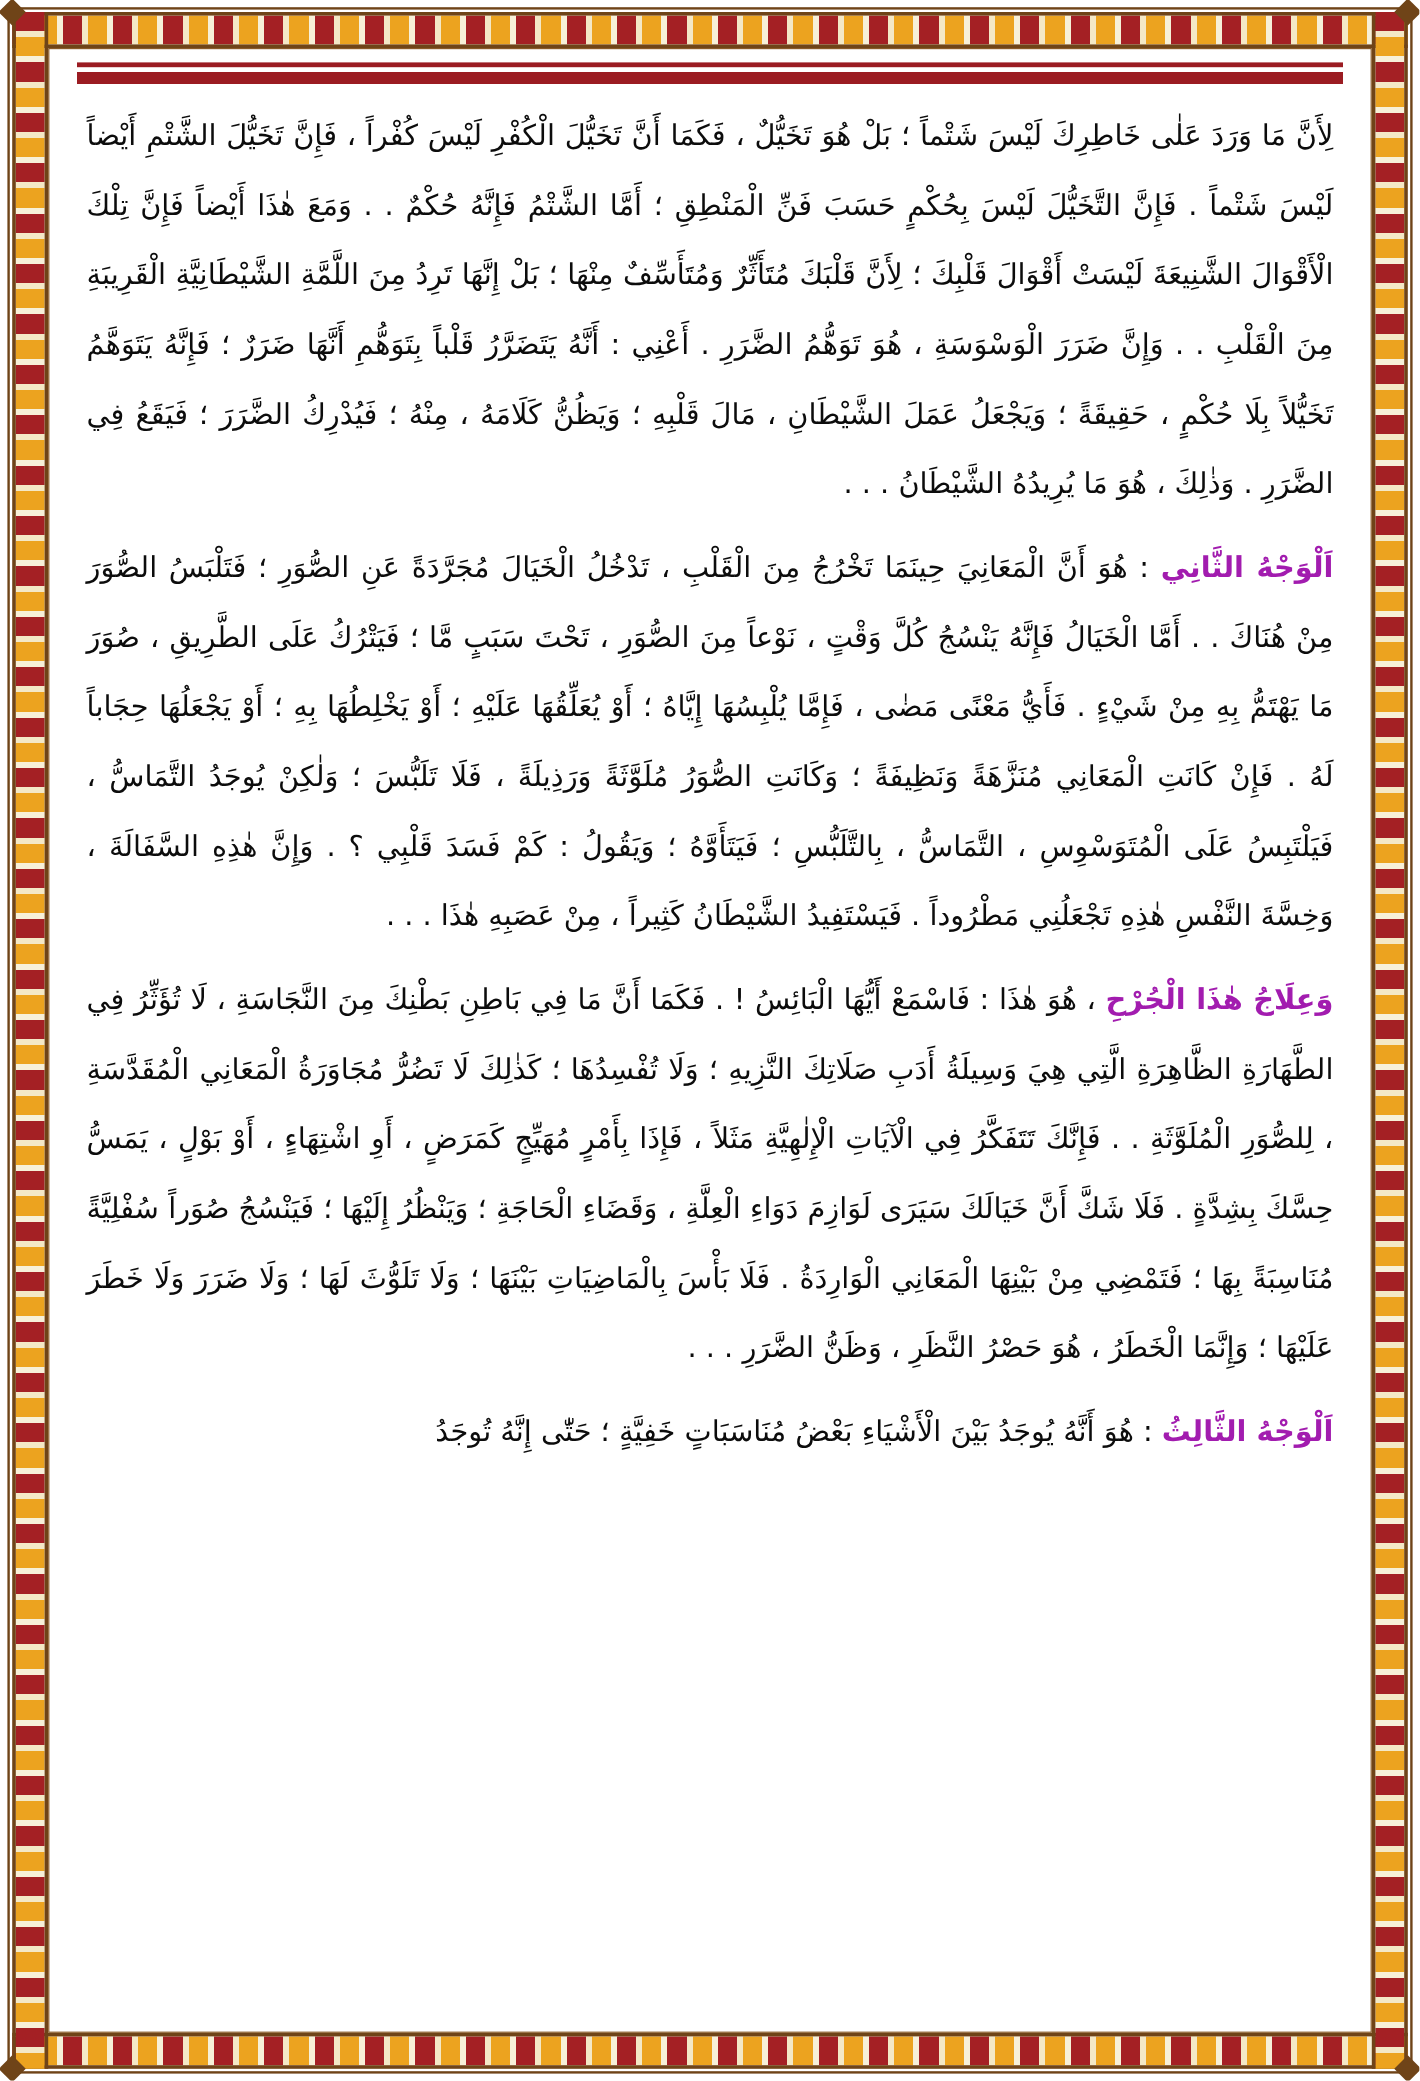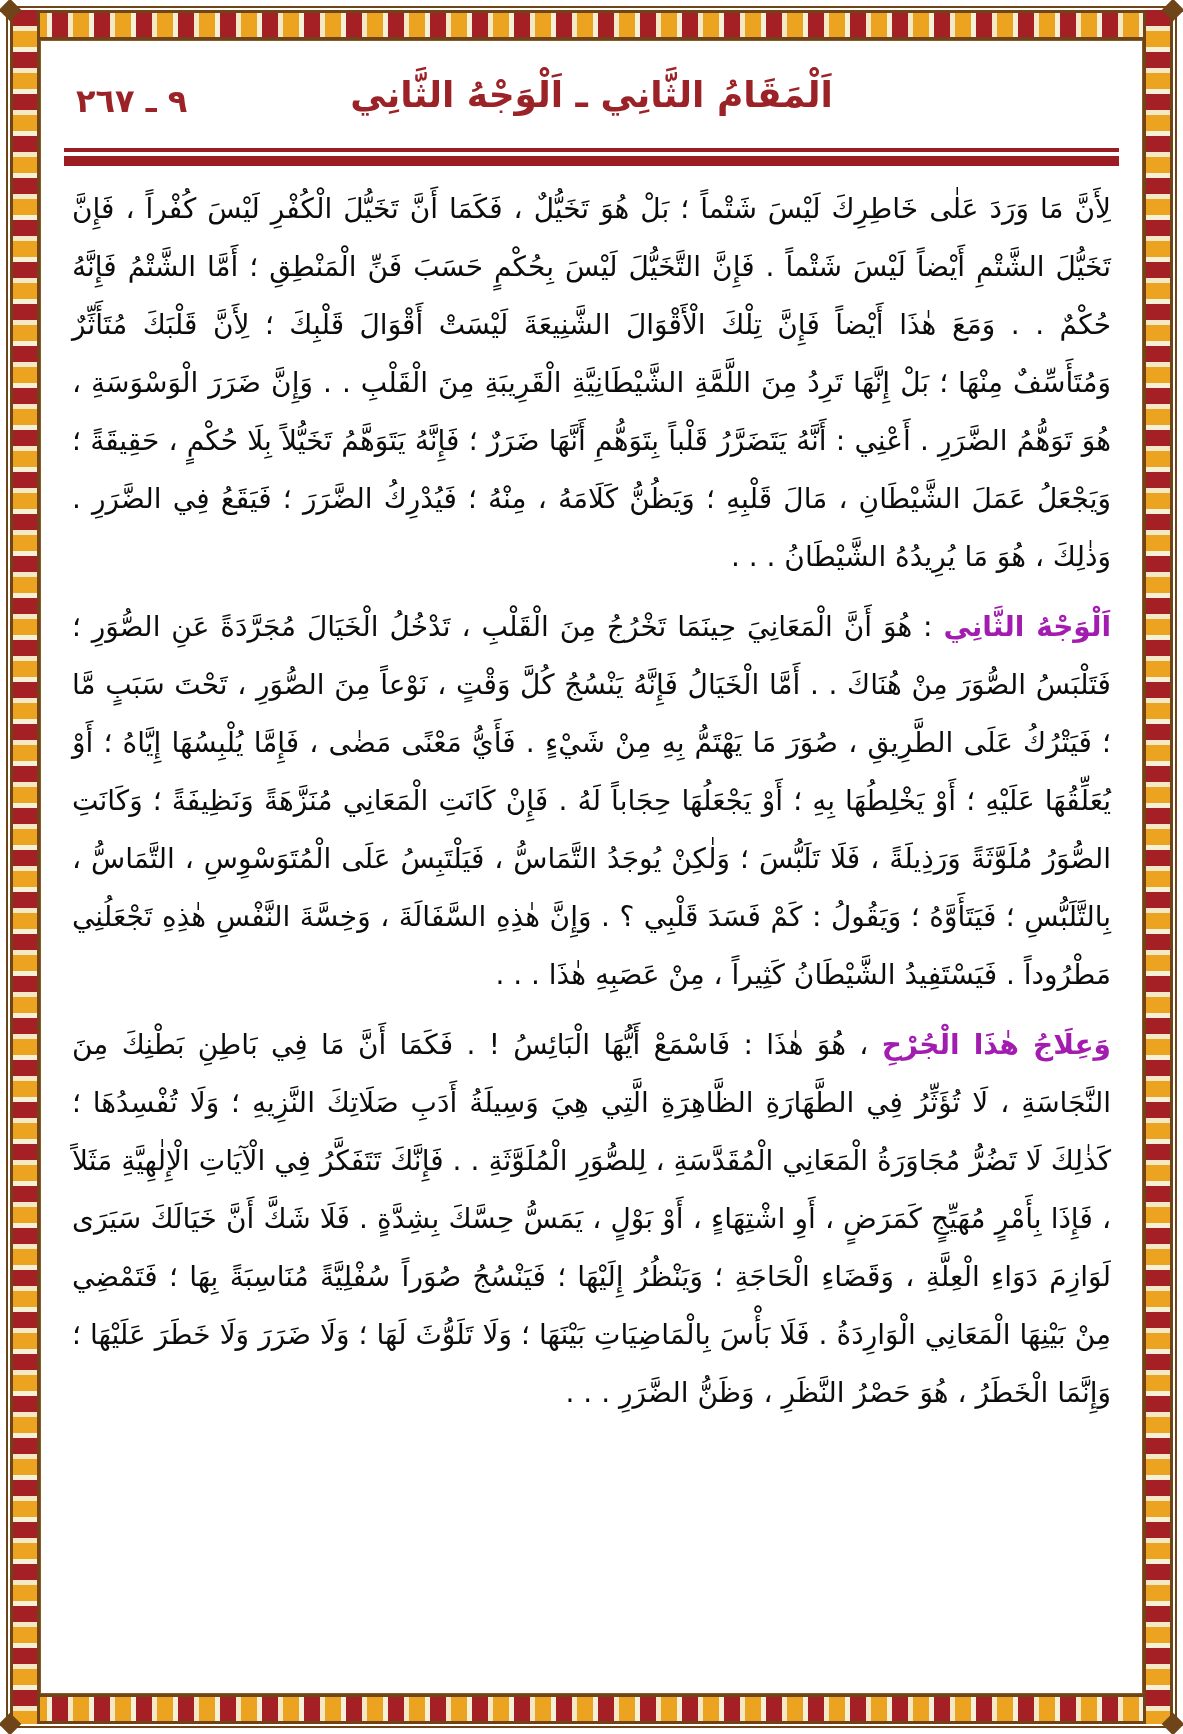--- a/index.html
+++ b/index.html
@@ -69,21 +69,21 @@
   .rule{margin:4px 2px 0 2px;}
   .rule-thin{height:4px;background:#9b1c22;}
   .rule-gap{height:4px;background:transparent;}
   .rule-thick{height:10px;background:#9b1c22;}
   .body-text{
     margin-top:14px;
     padding:0 10px;
     direction:rtl;
     text-align:justify;
     color:#0c0c0c;
-    font-size:28px;
+    font-size:24px;
     line-height:58px;
     font-weight:500;
   }
   .body-text p{margin:0 0 12px 0;}
   .lead{color:#a21caf;font-weight:bold;}
 </style>
 </head>
 <body>
 
 <div class="page">
@@ -94,31 +94,28 @@
   <div class="chain chain-v chain-left"></div>
   <div class="chain chain-v chain-right"></div>
   <div class="corner corner-tl"></div>
   <div class="corner corner-tr"></div>
   <div class="corner corner-bl"></div>
   <div class="corner corner-br"></div>
   <div class="frame-inner"></div>
 
   <div class="content">
 
-    <div class="header">
-      <div class="page-number">٩ ـ ٢٦٧</div>
-      <div class="page-title">اَلْمَقَامُ الثَّانِي ـ اَلْوَجْهُ الثَّانِي</div>
-    </div>
 
     <div class="rule">
       <div class="rule-thin"></div>
       <div class="rule-gap"></div>
       <div class="rule-thick"></div>
     </div>
 
     <div class="body-text">
       <p><span>لِأَنَّ مَا وَرَدَ عَلٰى خَاطِرِكَ لَيْسَ شَتْماً ؛ بَلْ هُوَ تَخَيُّلٌ ، فَكَمَا أَنَّ تَخَيُّلَ الْكُفْرِ لَيْسَ كُفْراً ، فَإِنَّ تَخَيُّلَ الشَّتْمِ أَيْضاً لَيْسَ شَتْماً . فَإِنَّ التَّخَيُّلَ لَيْسَ بِحُكْمٍ حَسَبَ فَنِّ الْمَنْطِقِ ؛ أَمَّا الشَّتْمُ فَإِنَّهُ حُكْمٌ . . وَمَعَ هٰذَا أَيْضاً فَإِنَّ تِلْكَ الْأَقْوَالَ الشَّنِيعَةَ لَيْسَتْ أَقْوَالَ قَلْبِكَ ؛ لِأَنَّ قَلْبَكَ مُتَأَثِّرٌ وَمُتَأَسِّفٌ مِنْهَا ؛ بَلْ إِنَّهَا تَرِدُ مِنَ اللَّمَّةِ الشَّيْطَانِيَّةِ الْقَرِيبَةِ مِنَ الْقَلْبِ . . وَإِنَّ ضَرَرَ الْوَسْوَسَةِ ، هُوَ تَوَهُّمُ الضَّرَرِ . أَعْنِي : أَنَّهُ يَتَضَرَّرُ قَلْباً بِتَوَهُّمِ أَنَّهَا ضَرَرٌ ؛ فَإِنَّهُ يَتَوَهَّمُ تَخَيُّلاً بِلَا حُكْمٍ ، حَقِيقَةً ؛ وَيَجْعَلُ عَمَلَ الشَّيْطَانِ ، مَالَ قَلْبِهِ ؛ وَيَظُنُّ كَلَامَهُ ، مِنْهُ ؛ فَيُدْرِكُ الضَّرَرَ ؛ فَيَقَعُ فِي الضَّرَرِ . وَذٰلِكَ ، هُوَ مَا يُرِيدُهُ الشَّيْطَانُ . . .</span></p>
       <p><span class="lead">اَلْوَجْهُ الثَّانِي</span><span> : هُوَ أَنَّ الْمَعَانِيَ حِينَمَا تَخْرُجُ مِنَ الْقَلْبِ ، تَدْخُلُ الْخَيَالَ مُجَرَّدَةً عَنِ الصُّوَرِ ؛ فَتَلْبَسُ الصُّوَرَ مِنْ هُنَاكَ . . أَمَّا الْخَيَالُ فَإِنَّهُ يَنْسُجُ كُلَّ وَقْتٍ ، نَوْعاً مِنَ الصُّوَرِ ، تَحْتَ سَبَبٍ مَّا ؛ فَيَتْرُكُ عَلَى الطَّرِيقِ ، صُوَرَ مَا يَهْتَمُّ بِهِ مِنْ شَيْءٍ . فَأَيُّ مَعْنًى مَضٰى ، فَإِمَّا يُلْبِسُهَا إِيَّاهُ ؛ أَوْ يُعَلِّقُهَا عَلَيْهِ ؛ أَوْ يَخْلِطُهَا بِهِ ؛ أَوْ يَجْعَلُهَا حِجَاباً لَهُ . فَإِنْ كَانَتِ الْمَعَانِي مُنَزَّهَةً وَنَظِيفَةً ؛ وَكَانَتِ الصُّوَرُ مُلَوَّثَةً وَرَذِيلَةً ، فَلَا تَلَبُّسَ ؛ وَلٰكِنْ يُوجَدُ التَّمَاسُّ ، فَيَلْتَبِسُ عَلَى الْمُتَوَسْوِسِ ، التَّمَاسُّ ، بِالتَّلَبُّسِ ؛ فَيَتَأَوَّهُ ؛ وَيَقُولُ : كَمْ فَسَدَ قَلْبِي ؟ . وَإِنَّ هٰذِهِ السَّفَالَةَ ، وَخِسَّةَ النَّفْسِ هٰذِهِ تَجْعَلُنِي مَطْرُوداً . فَيَسْتَفِيدُ الشَّيْطَانُ كَثِيراً ، مِنْ عَصَبِهِ هٰذَا . . .</span></p>
       <p><span class="lead">وَعِلَاجُ هٰذَا الْجُرْحِ</span><span> ، هُوَ هٰذَا : فَاسْمَعْ أَيُّهَا الْبَائِسُ ! . فَكَمَا أَنَّ مَا فِي بَاطِنِ بَطْنِكَ مِنَ النَّجَاسَةِ ، لَا تُؤَثِّرُ فِي الطَّهَارَةِ الظَّاهِرَةِ الَّتِي هِيَ وَسِيلَةُ أَدَبِ صَلَاتِكَ النَّزِيهِ ؛ وَلَا تُفْسِدُهَا ؛ كَذٰلِكَ لَا تَضُرُّ مُجَاوَرَةُ الْمَعَانِي الْمُقَدَّسَةِ ، لِلصُّوَرِ الْمُلَوَّثَةِ . . فَإِنَّكَ تَتَفَكَّرُ فِي الْآيَاتِ الْإِلٰهِيَّةِ مَثَلاً ، فَإِذَا بِأَمْرٍ مُهَيِّجٍ كَمَرَضٍ ، أَوِ اشْتِهَاءٍ ، أَوْ بَوْلٍ ، يَمَسُّ حِسَّكَ بِشِدَّةٍ . فَلَا شَكَّ أَنَّ خَيَالَكَ سَيَرَى لَوَازِمَ دَوَاءِ الْعِلَّةِ ، وَقَضَاءِ الْحَاجَةِ ؛ وَيَنْظُرُ إِلَيْهَا ؛ فَيَنْسُجُ صُوَراً سُفْلِيَّةً مُنَاسِبَةً بِهَا ؛ فَتَمْضِي مِنْ بَيْنِهَا الْمَعَانِي الْوَارِدَةُ . فَلَا بَأْسَ بِالْمَاضِيَاتِ بَيْنَهَا ؛ وَلَا تَلَوُّثَ لَهَا ؛ وَلَا ضَرَرَ وَلَا خَطَرَ عَلَيْهَا ؛ وَإِنَّمَا الْخَطَرُ ، هُوَ حَصْرُ النَّظَرِ ، وَظَنُّ الضَّرَرِ . . .</span></p>
+      <p><span class="lead">اَلْوَجْهُ الثَّالِثُ</span><span> : هُوَ أَنَّهُ يُوجَدُ بَيْنَ الْأَشْيَاءِ بَعْضُ مُنَاسَبَاتٍ خَفِيَّةٍ ؛ حَتّٰى إِنَّهُ تُوجَدُ</span></p>
     </div>
 
   </div>
 </div>
 
 </body></html>

